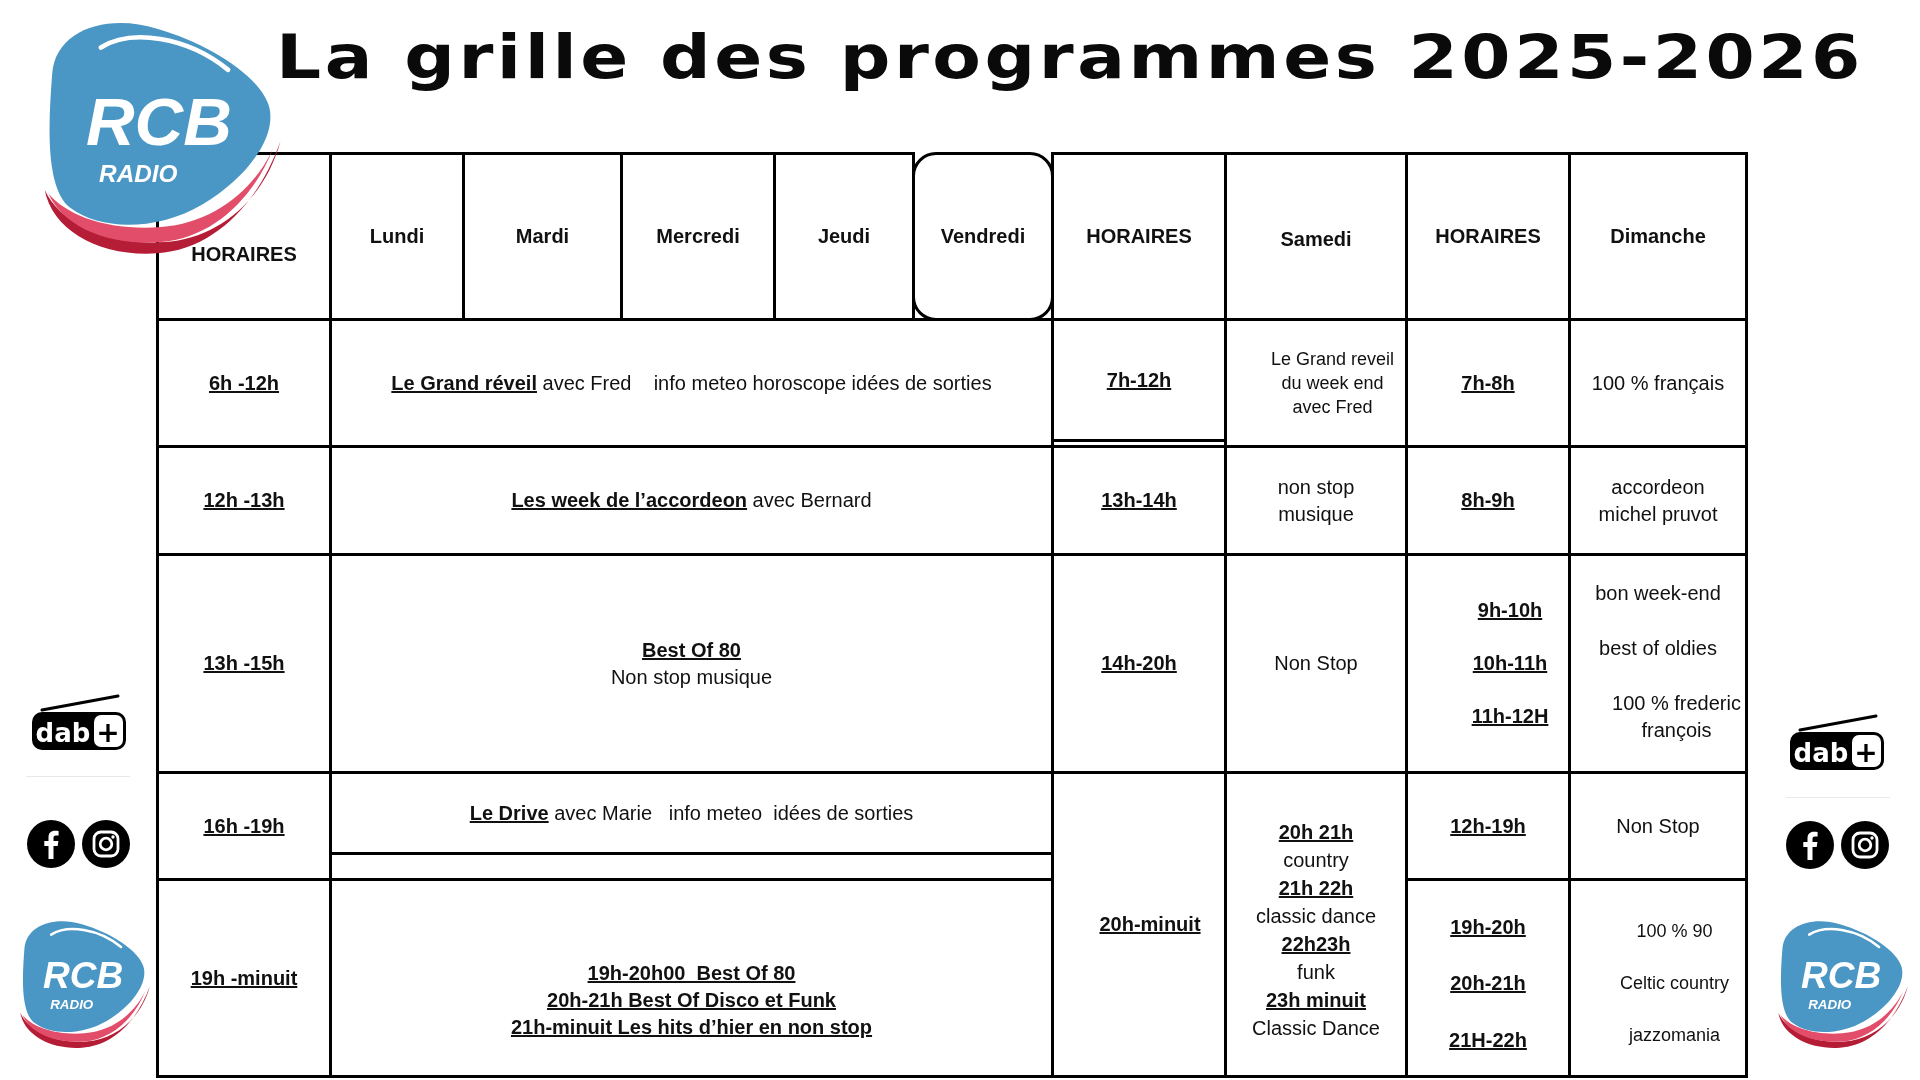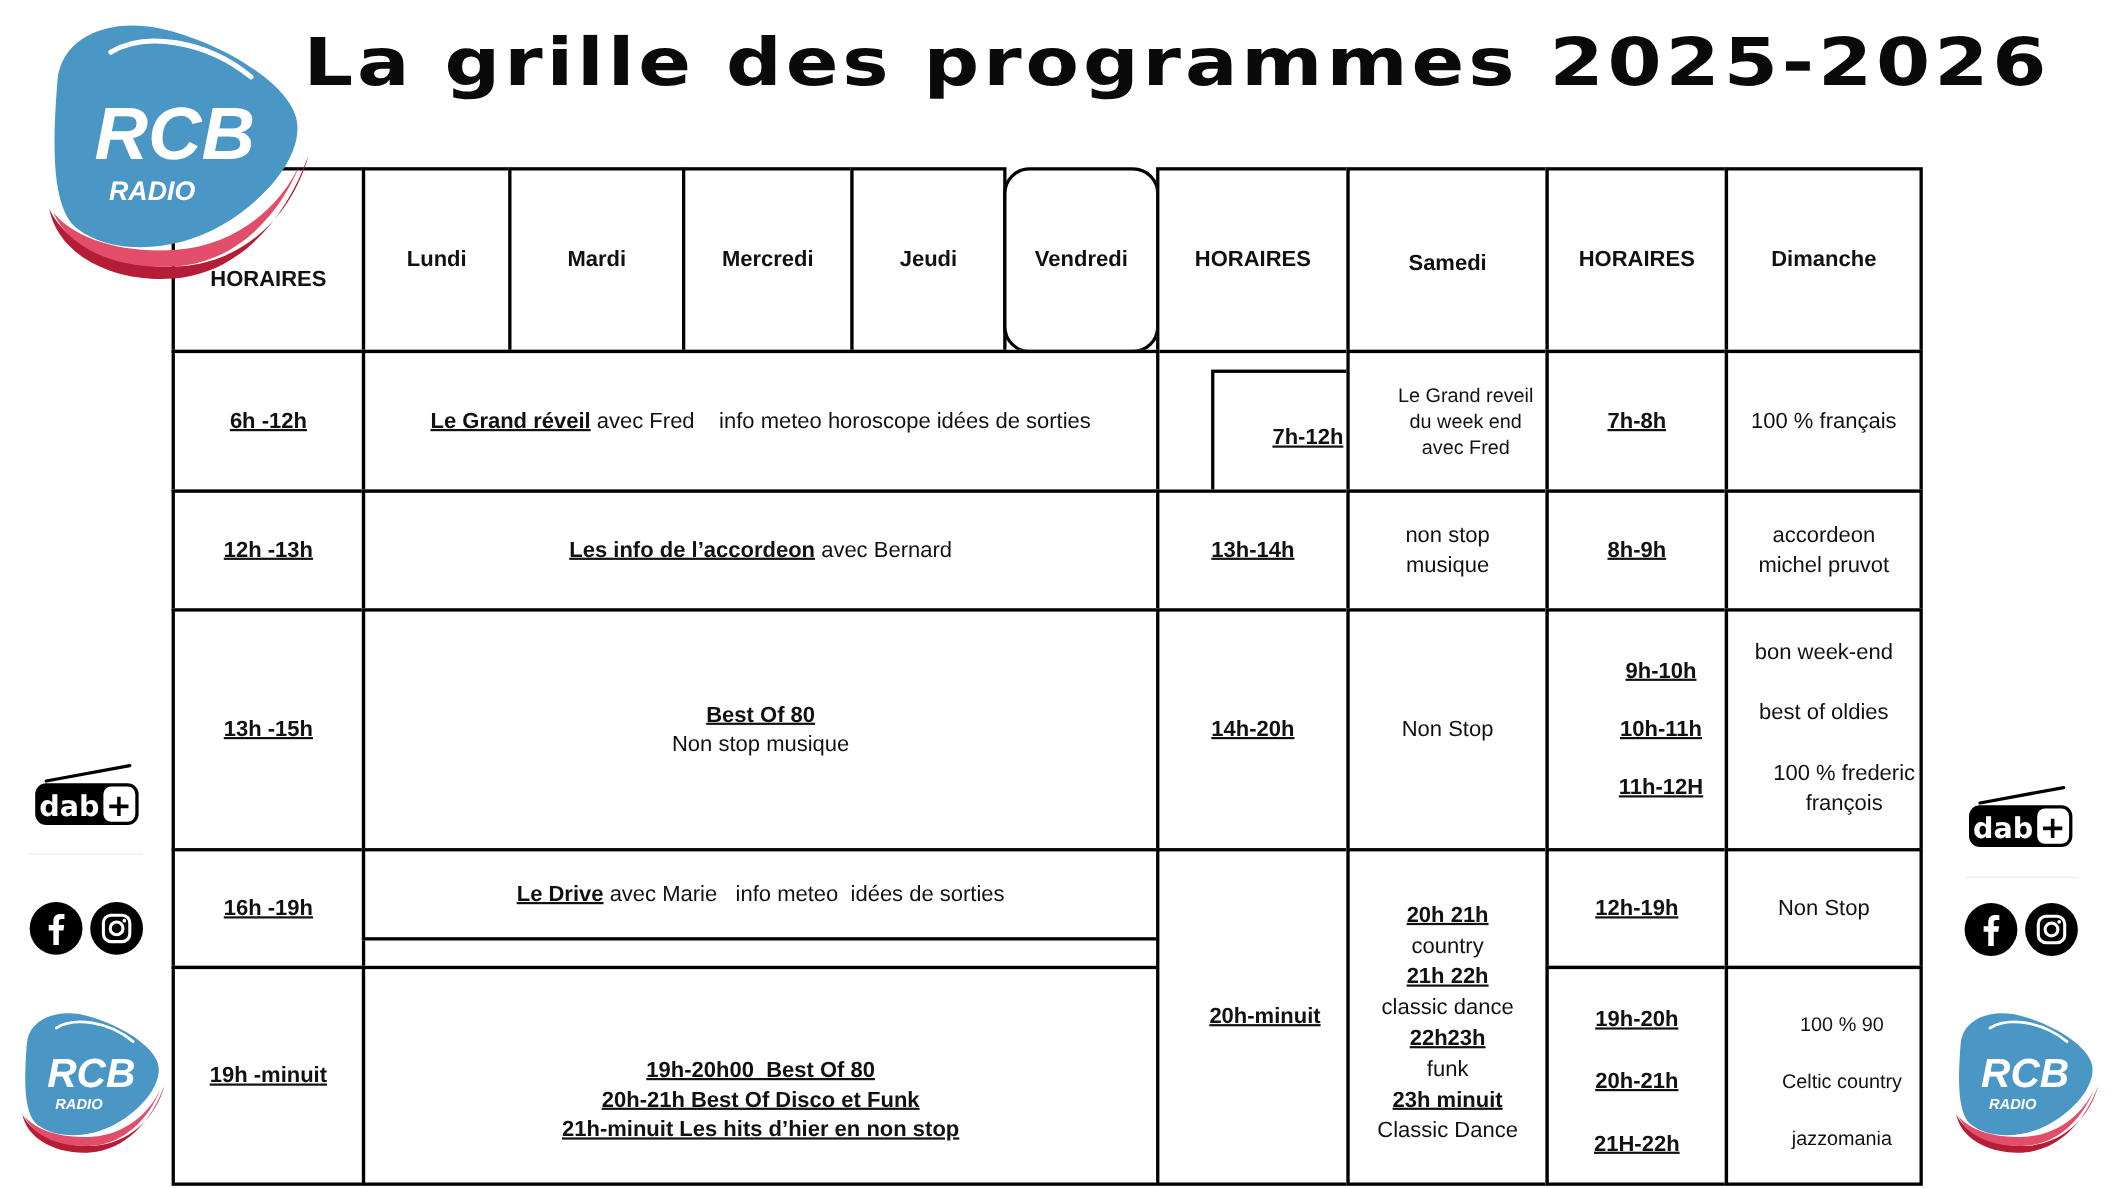--- a/index.html
+++ b/index.html
@@ -67,36 +67,36 @@
       <span>16h -19h</span>
     </div>
   <div class="cell b" style="left:156px;top:878px;width:176px;height:200px;">
       <span>19h -minuit</span>
     </div>
 
   <div class="cell" style="left:329px;top:318px;width:725px;height:130px;">
     <div style="white-space:pre;"><span class="b">Le Grand réveil</span><span> avec Fred    info meteo horoscope idées de sorties</span></div>
   </div>
   <div class="cell" style="left:329px;top:445px;width:725px;height:111px;">
-    <div style="white-space:pre;"><span class="b">Les info de l’accordeon</span><span> avec Bernard</span></div>
+    <div style="white-space:pre;"><span class="b">Les week de l’accordeon</span><span> avec Bernard</span></div>
   </div>
   <div class="cell" style="left:329px;top:553px;width:725px;height:221px;">
     <div class="b">Best Of 80</div>
     <div>Non stop musique</div>
   </div>
   <div class="cell" style="left:329px;top:771px;width:725px;height:84px;">
     <div style="white-space:pre;"><span class="b">Le Drive</span><span> avec Marie   info meteo  idées de sorties</span></div>
   </div>
   <div class="cell b" style="left:329px;top:878px;width:725px;height:200px;justify-content:center;padding-top:44px;">
     <div style="white-space:pre;">19h-20h00  Best Of 80</div>
     <div>20h-21h Best Of Disco et Funk</div>
     <div>21h-minuit Les hits d’hier en non stop</div>
   </div>
 
-  <div class="cell b" style="left:1101px;top:318px;width:176px;height:124px;margin-top:18px;">
+  <div class="cell b" style="left:1051px;top:318px;width:176px;height:124px;">
       <span>7h-12h</span>
     </div>
   <div class="cell b" style="left:1051px;top:445px;width:176px;height:111px;">
       <span>13h-14h</span>
     </div>
   <div class="cell b" style="left:1051px;top:553px;width:176px;height:221px;">
       <span>14h-20h</span>
     </div>
   <div class="cell b" style="left:1051px;top:771px;width:176px;height:307px;padding-left:22px;">
       <span>20h-minuit</span>

